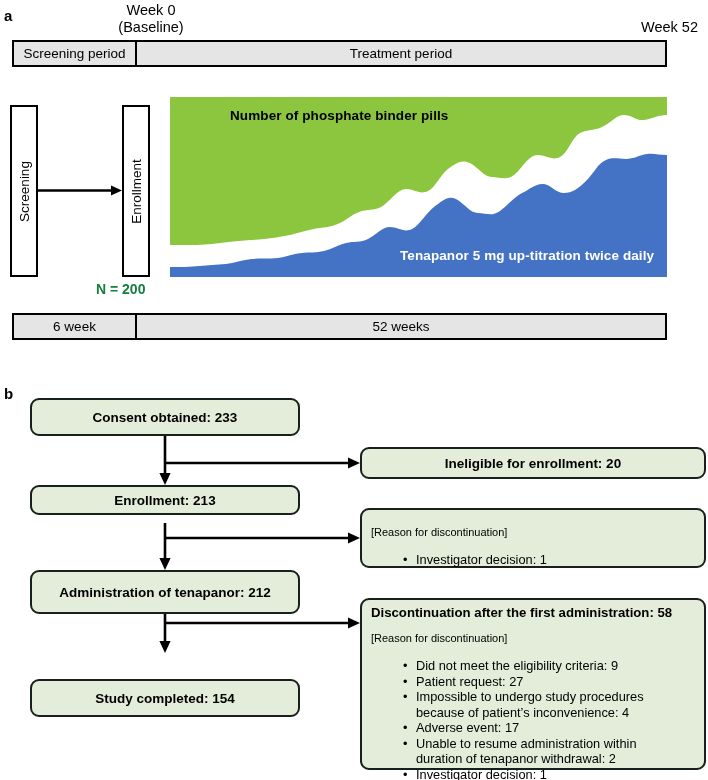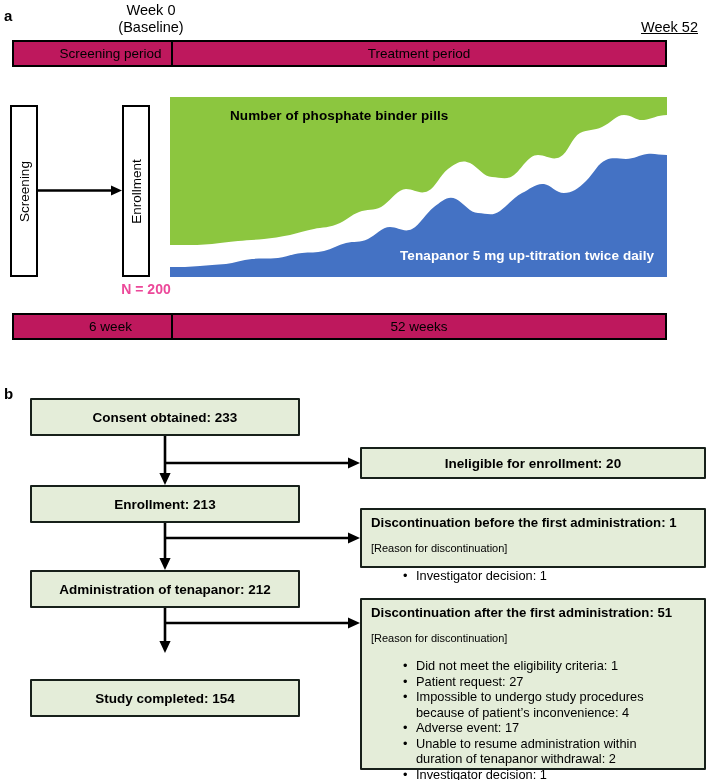--- a/index.html
+++ b/index.html
@@ -34,32 +34,31 @@
   
   .tl-label {
     position: absolute;
     font-size: 14.5px;
     line-height: 17px;
     color: #000;
     white-space: nowrap;
     text-align: center;
   }
   #wk0-label   { left: 90px;  top: 2px;  width: 122px; }
-  #wk52-label  { left: 598px; top: 19px; width: 100px; text-align: right; text-decoration: underline; }
+  #wk52-label  { left: 598px; top: 19px; width: 100px; text-align: right; }
 
   .tl-bar {
     position: absolute;
     left: 12px;
     width: 655px;
     height: 27px;
     box-sizing: border-box;
     border: 2px solid #000;
-    background: #be185d;
+    background: #e5e5e5;
     display: flex;
-    padding-left: 36px;
   }
   #tl-bar-top    { top: 40px; }
   #tl-bar-bottom { top: 313px; }
 
   .tl-cell {
     box-sizing: border-box;
     display: flex;
     align-items: center;
     justify-content: center;
     font-size: 13.5px;
@@ -95,24 +94,23 @@
     top: 184px;
     width: 84px;
     height: 13px;
   }
 
   #n-label {
     position: absolute;
     left: 96px;
     top: 281px;
     width: 100px;
-    text-align: center;
     font-size: 14px;
     font-weight: bold;
-    color: #ec4899;
+    color: #15803d;
     white-space: nowrap;
   }
 
   
   #wave-chart {
     position: absolute;
     left: 170px;
     top: 97px;
     width: 497px;
     height: 180px;
@@ -134,21 +132,21 @@
     left: 355px;
     top: 248px;
     color: #ffffff;
   }
 
   
   .flow-box {
     position: absolute;
     box-sizing: border-box;
     border: 2px solid #17201a;
-    border-radius: 1px;
+    border-radius: 9px;
     background: #e4edd9;
     color: #000;
   }
   .flow-box.centered {
     display: flex;
     align-items: center;
     justify-content: center;
   }
   .flow-title {
     font-size: 13.5px;
@@ -182,22 +180,22 @@
     margin: 0;
   }
   .flow-body li:before {
     content: "\2022";
     position: absolute;
     left: 0;
     top: 0;
   }
 
   #fb-consent  { left: 30px; top: 398px; width: 270px; height: 38px; }
-  #fb-enroll   { left: 30px; top: 485px; width: 270px; height: 38px; justify-content: center; }
-  #fb-admin    { left: 30px; top: 570px; width: 270px; height: 38px; }
+  #fb-enroll   { left: 30px; top: 485px; width: 270px; height: 30px; justify-content: center; }
+  #fb-admin    { left: 30px; top: 570px; width: 270px; height: 44px; }
   #fb-complete { left: 30px; top: 653px; width: 270px; height: 38px; margin-top: 26px; }
 
   #fb-ineligible { left: 360px; top: 447px; width: 346px; height: 32px; }
   #fb-disc-before { left: 360px; top: 508px; width: 346px; height: 60px; }
   #fb-disc-after  { left: 360px; top: 598px; width: 346px; height: 172px; }
 
   #flow-connectors {
     position: absolute;
     left: 0;
     top: 380px;
@@ -341,34 +339,33 @@
   <div class="flow-box centered" id="fb-complete">
     <span class="flow-title">Study completed: 154</span>
   </div>
 
   <div class="flow-box centered" id="fb-ineligible">
     <span class="flow-title">Ineligible for enrollment: 20</span>
   </div>
 
   <div class="flow-box" id="fb-disc-before">
     <div class="flow-body">
-      <div class="hd">Discontinuation before the first administration: 1</div>
       <div class="sub">[Reason for discontinuation]</div>
       <ul>
         <li>Investigator decision: 1</li>
       </ul>
     </div>
   </div>
 
   <div class="flow-box" id="fb-disc-after">
     <div class="flow-body">
-      <div class="hd">Discontinuation after the first administration: 51</div>
+      <div class="hd">Discontinuation after the first administration: 58</div>
       <div class="sub">[Reason for discontinuation]</div>
       <ul>
-        <li>Did not meet the eligibility criteria: 1</li>
+        <li>Did not meet the eligibility criteria: 9</li>
         <li>Patient request: 27</li>
         <li>Impossible to undergo study procedures because of patient’s inconvenience: 4</li>
         <li>Adverse event: 17</li>
         <li>Unable to resume administration within duration of tenapanor withdrawal: 2</li>
         <li>Investigator decision: 1</li>
       </ul>
     </div>
   </div>
 
 </div>

